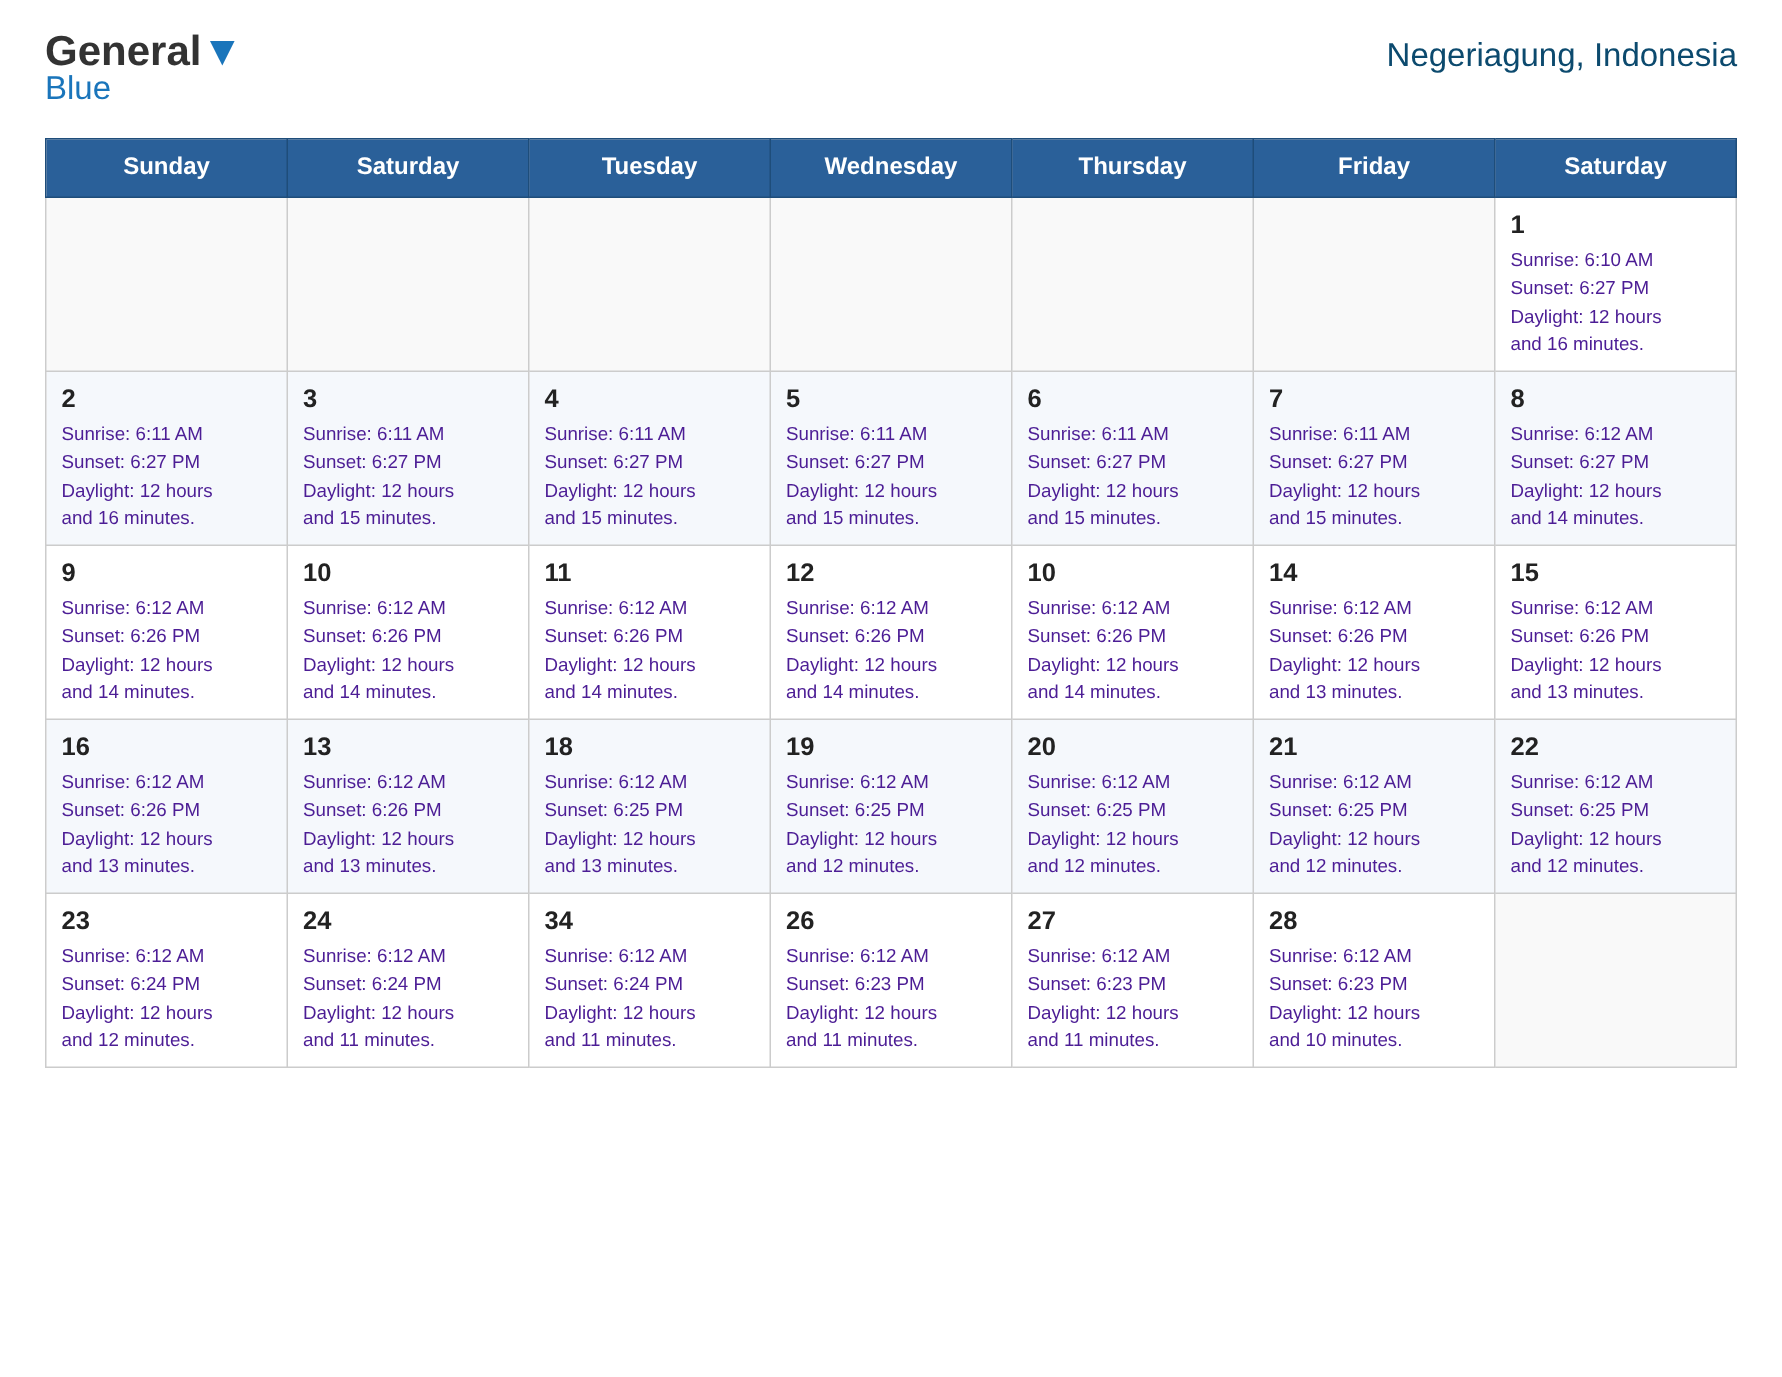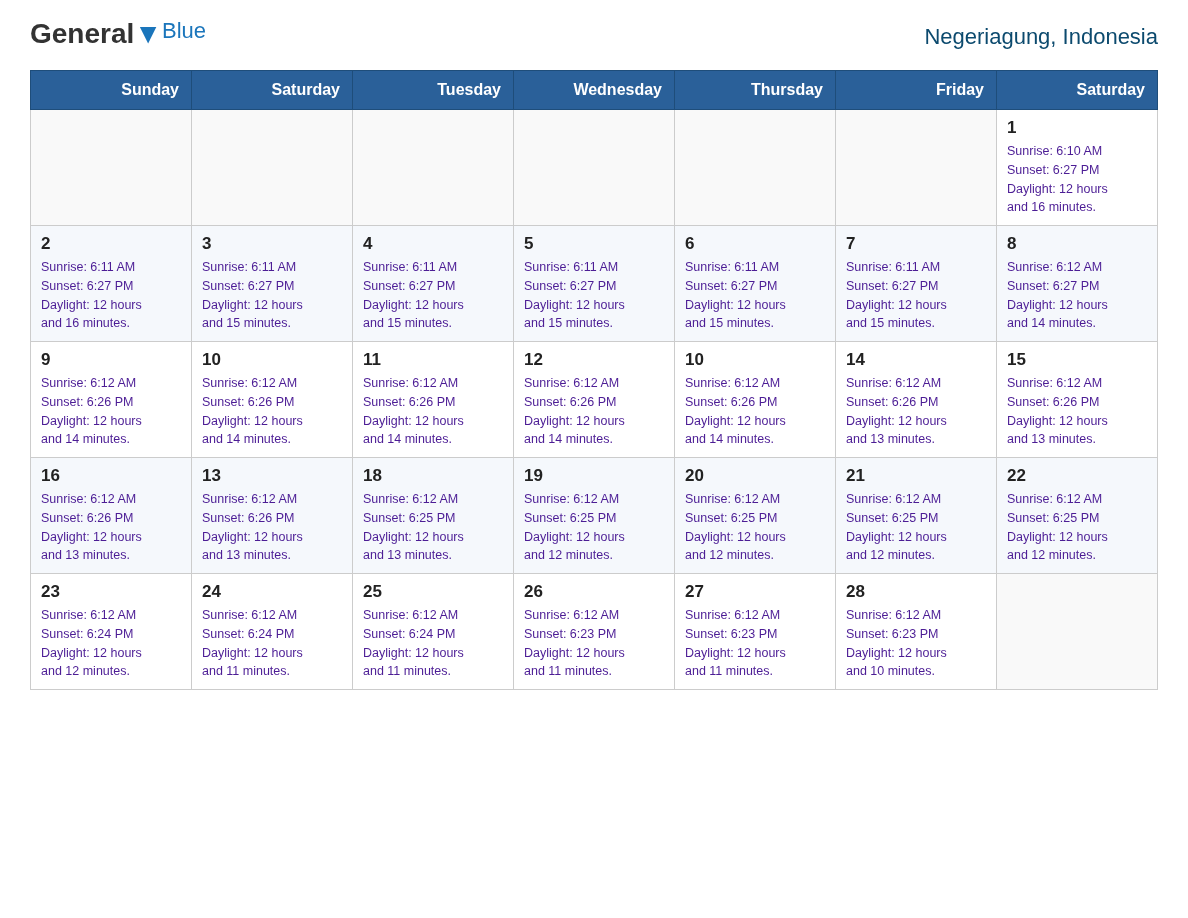--- a/index.html
+++ b/index.html
@@ -12,21 +12,21 @@
       min-height: 918px;
     }
     .header {
       display: flex;
       justify-content: space-between;
       align-items: flex-start;
       margin-bottom: 20px;
     }
     .logo {
       display: flex;
-      flex-direction: row;
+      flex-direction: column;
       align-items: flex-start;
     }
     .logo-general {
       font-size: 28px;
       font-weight: bold;
       color: #333;
       line-height: 1;
     }
     .logo-general span {
       color: #1a75bb;
@@ -55,21 +55,21 @@
     .calendar {
       width: 100%;
       border-collapse: collapse;
     }
     .calendar thead tr th {
       background-color: #2a6099;
       color: #fff;
       font-size: 16px;
       font-weight: bold;
       padding: 10px 12px;
-      text-align: right;
+      text-align: center;
       border: 1px solid #1e4d7a;
     }
     .calendar tbody tr td {
       vertical-align: top;
       padding: 8px 10px;
       border: 1px solid #ccc;
       width: 14.28%;
       min-height: 110px;
     }
     .calendar tbody tr td.empty {
@@ -229,21 +229,21 @@
       <tr>
         <td>
           <div class="day-number">23</div>
           <div class="day-info">Sunrise: 6:12 AM<br>Sunset: 6:24 PM<br>Daylight: 12 hours<br>and 12 minutes.</div>
         </td>
         <td>
           <div class="day-number">24</div>
           <div class="day-info">Sunrise: 6:12 AM<br>Sunset: 6:24 PM<br>Daylight: 12 hours<br>and 11 minutes.</div>
         </td>
         <td>
-          <div class="day-number">25</div>
+          <div class="day-number">34</div>
           <div class="day-info">Sunrise: 6:12 AM<br>Sunset: 6:24 PM<br>Daylight: 12 hours<br>and 11 minutes.</div>
         </td>
         <td>
           <div class="day-number">26</div>
           <div class="day-info">Sunrise: 6:12 AM<br>Sunset: 6:23 PM<br>Daylight: 12 hours<br>and 11 minutes.</div>
         </td>
         <td>
           <div class="day-number">27</div>
           <div class="day-info">Sunrise: 6:12 AM<br>Sunset: 6:23 PM<br>Daylight: 12 hours<br>and 11 minutes.</div>
         </td>

